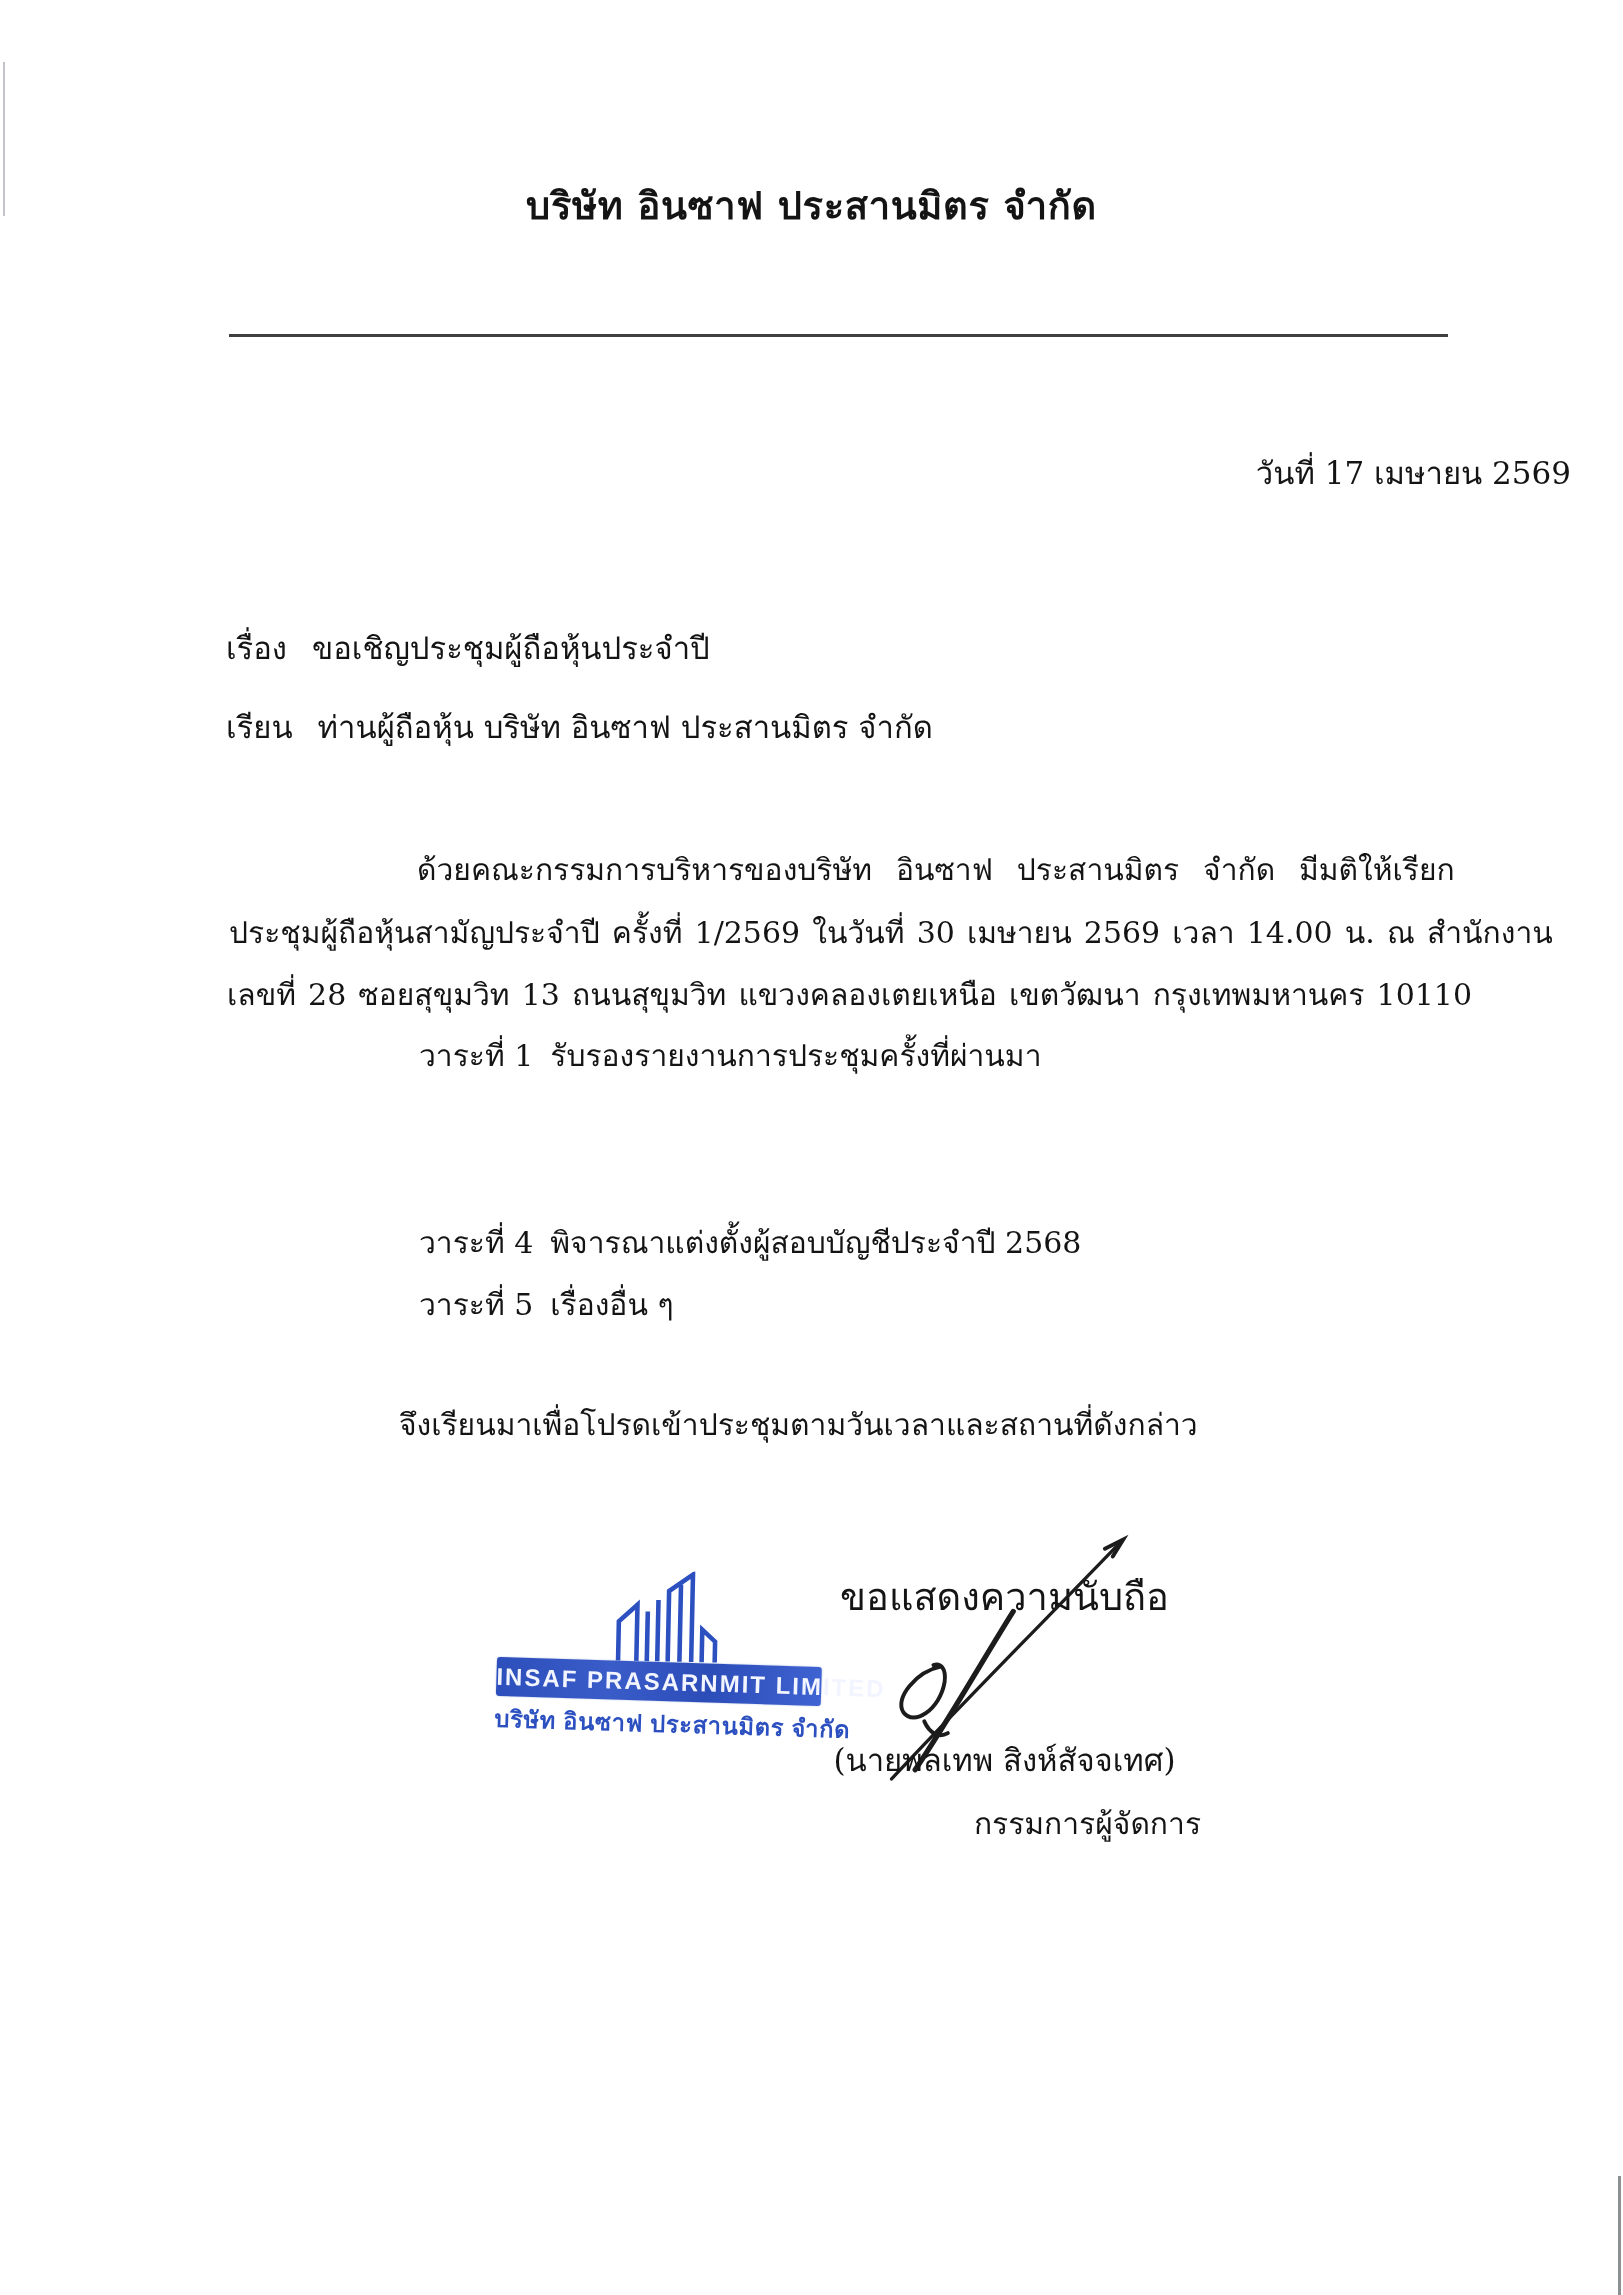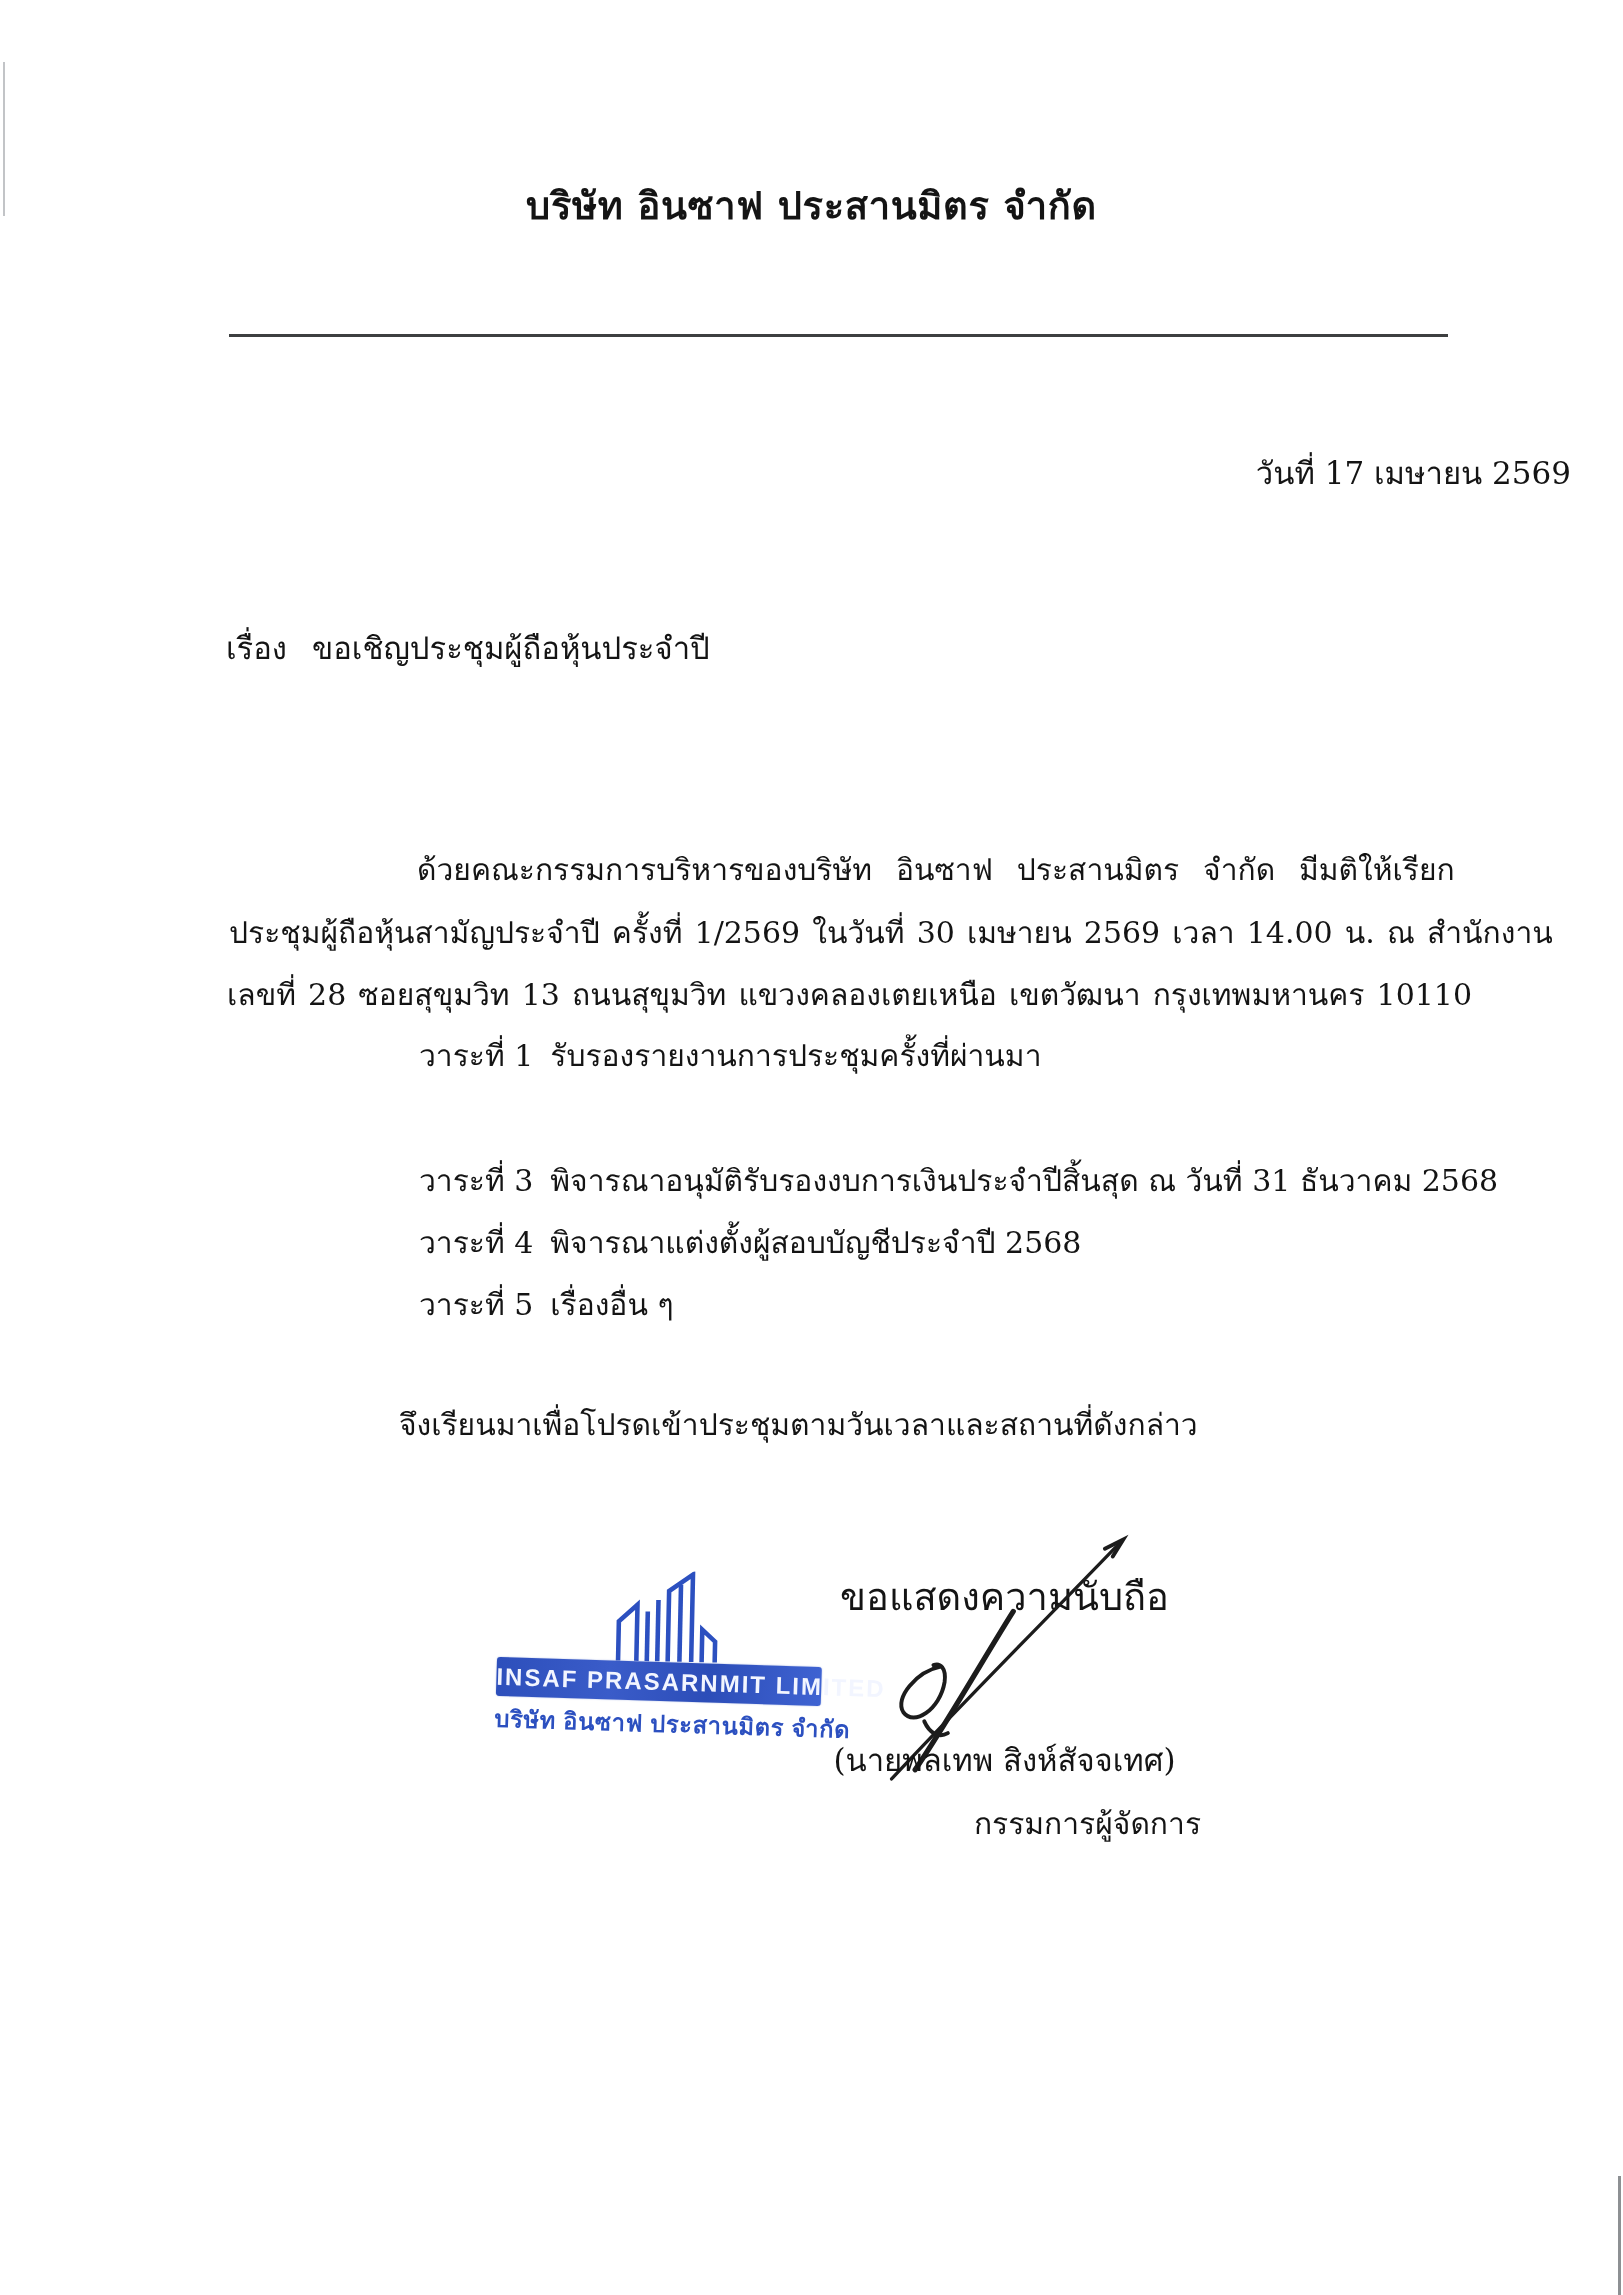--- a/index.html
+++ b/index.html
@@ -78,30 +78,30 @@
 
   <div class="company-title">บริษัท อินซาฟ ประสานมิตร จำกัด</div>
   <div class="header-rule"></div>
 
   <div class="date-line">วันที่ 17 เมษายน 2569</div>
 
   <div class="kv-line subject-line">
     <span class="kv-label">เรื่อง</span><span>ขอเชิญประชุมผู้ถือหุ้นประจำปี</span>
   </div>
 
+  <div class="kv-line salutation-line">
+    <span class="kv-label">เรียน</span><span>ท่านผู้ถือหุ้น บริษัท อินซาฟ ประสานมิตร จำกัด</span>
+  </div>
 
   <div class="body-line body-line-1">ด้วยคณะกรรมการบริหารของบริษัท อินซาฟ ประสานมิตร จำกัด มีมติให้เรียก</div>
   <div class="body-line body-line-2">ประชุมผู้ถือหุ้นสามัญประจำปี ครั้งที่ 1/2569 ในวันที่ 30 เมษายน 2569 เวลา 14.00 น. ณ สำนักงาน</div>
   <div class="body-line body-line-3">เลขที่ 28 ซอยสุขุมวิท 13 ถนนสุขุมวิท แขวงคลองเตยเหนือ เขตวัฒนา กรุงเทพมหานคร 10110</div>
 
   <div class="agenda-item agenda-1">
     <span class="agenda-label">วาระที่ 1</span><span>รับรองรายงานการประชุมครั้งที่ผ่านมา</span>
-  </div>
-  <div class="agenda-item agenda-3">
-    <span class="agenda-label">วาระที่ 3</span><span>พิจารณาอนุมัติรับรองงบการเงินประจำปีสิ้นสุด ณ วันที่ 31 ธันวาคม 2568</span>
   </div>
   <div class="agenda-item agenda-4">
     <span class="agenda-label">วาระที่ 4</span><span>พิจารณาแต่งตั้งผู้สอบบัญชีประจำปี 2568</span>
   </div>
   <div class="agenda-item agenda-5">
     <span class="agenda-label">วาระที่ 5</span><span>เรื่องอื่น ๆ</span>
   </div>
 
   <div class="closing-line">จึงเรียนมาเพื่อโปรดเข้าประชุมตามวันเวลาและสถานที่ดังกล่าว</div>
 

